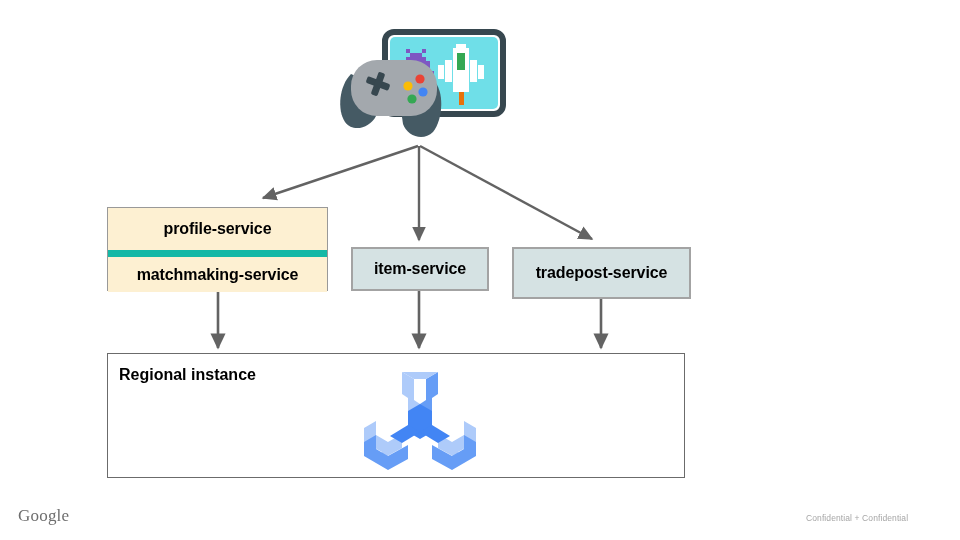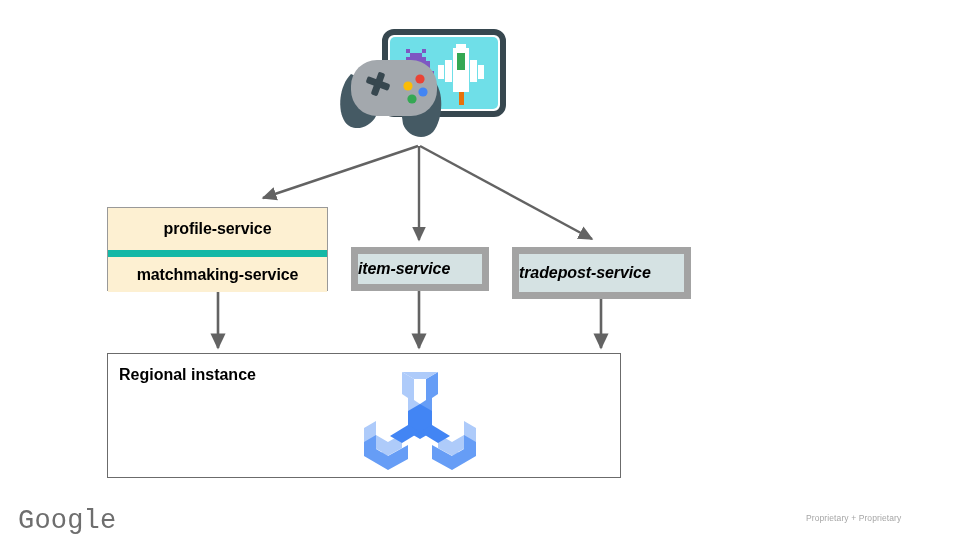--- a/index.html
+++ b/index.html
@@ -36,25 +36,25 @@
     left: 337px;
     top: 28px;
     width: 172px;
     height: 118px;
   }
 
   
   .node-box {
     position: absolute;
     box-sizing: border-box;
-    border: 7px solid #a3a3a3;
+    border: 2px solid #a3a3a3;
     display: flex;
     align-items: center;
+    justify-content: center;
     text-align: center;
-    font-style: italic;
   }
   .node-label {
     font-size: 16px;
     font-weight: bold;
     color: #000000;
     line-height: 1.1;
     letter-spacing: -0.1px;
   }
 
   #svc-group-yellow {
@@ -91,21 +91,21 @@
     top: 247px;
     width: 179px;
     height: 52px;
     background: #d5e2e3;
   }
 
   #regional-instance {
     position: absolute;
     left: 107px;
     top: 353px;
-    width: 514px;
+    width: 578px;
     height: 125px;
     box-sizing: border-box;
     border: 1px solid #6b6b6b;
     background: #ffffff;
   }
   #regional-title {
     position: absolute;
     left: 11px;
     top: 12px;
     font-size: 16px;
@@ -118,23 +118,23 @@
     top: 16px;
     width: 116px;
     height: 104px;
   }
 
   
   #google-logo {
     position: absolute;
     left: 18px;
     top: 506px;
-    font-size: 27px;
+    font-size: 17px;
     color: #6e6e6e;
-    font-family: Liberation Mono, monospace;
+    font-family: Liberation Serif, serif;
     letter-spacing: 0.2px;
   }
   #footer-note {
     position: absolute;
     left: 806px;
     top: 513px;
     font-size: 8.5px;
     color: #a6a6a6;
     letter-spacing: 0.1px;
   }
@@ -248,15 +248,15 @@
       <polygon points="114,58 114,72 96,82 96,89 76,78 76,64 90,72 102,65 102,51" fill="#aecbfa"></polygon>
       <polygon points="114,72 114,86 90,100 70,89 70,75 90,86 102,79 102,65" fill="#669df6"></polygon>
 
       <polygon points="58,34 70,41 70,62 58,69 46,62 46,41" fill="#4285f4"></polygon>
       <polygon points="46,55 58,62 40,73 28,66" fill="#4285f4"></polygon>
       <polygon points="70,55 58,62 76,73 88,66" fill="#4285f4"></polygon>
     </svg>
   </div>
 
   <div id="google-logo">Google</div>
-  <div id="footer-note">Proprietary + Proprietary</div>
+  <div id="footer-note">Confidential + Confidential</div>
 
 </div>
 
 </body></html>

